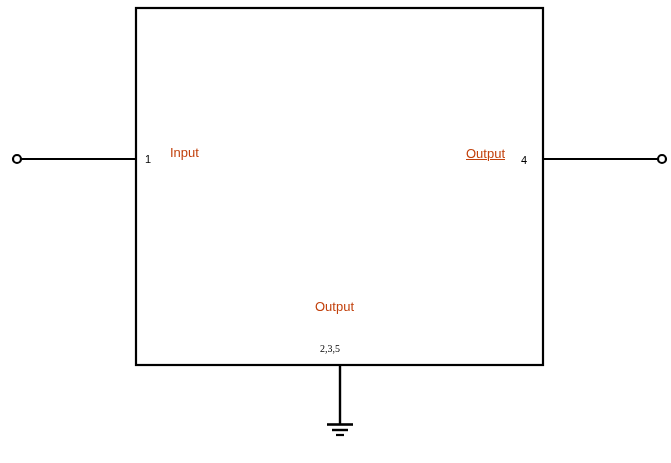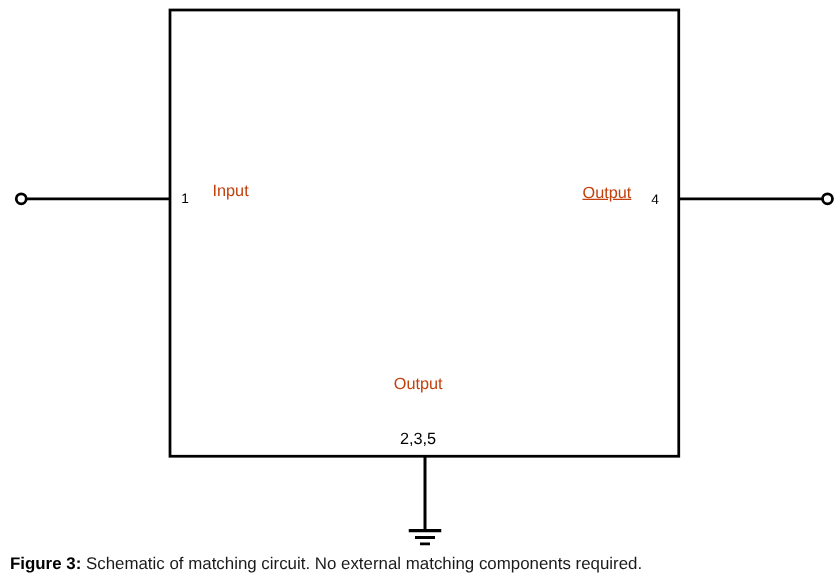--- a/index.html
+++ b/index.html
@@ -41,21 +41,21 @@
     font-size: 11px;
     line-height: 1;
     color: #000000;
     white-space: nowrap;
   }
   #label-input        { left: 170px; top: 146px; }
   #label-output       { left: 466px; top: 147px; text-decoration: underline; }
   #label-ground       { left: 315px; top: 300px; }
   #pin-input          { left: 145px; top: 154px; }
   #pin-output         { left: 521px; top: 155px; }
-  #pin-ground         { left: 320px; top: 344px; font-size: 13px; }
+  #pin-ground         { left: 320px; top: 344px; font-size: 10px; font-family: Liberation Serif, serif; }
   #figure-caption {
     position: absolute;
     left: 8px;
     top: 442px;
     width: 655px;
     font-family: "Liberation Sans", sans-serif;
     font-size: 13.5px;
     line-height: 1.35;
     color: #1a1a1a;
     white-space: nowrap;
@@ -97,15 +97,14 @@
   <span class="pin-number" id="pin-input">1</span>
 
   <span class="sch-label" id="label-output">Output</span>
 
   <span class="pin-number" id="pin-output">4</span>
 
   <span class="sch-label" id="label-ground">Output</span>
 
   <span class="pin-number" id="pin-ground">2,3,5</span>
 
-  <div id="figure-caption"><span class="caption-label">Figure 3:</span><span> Schematic of matching circuit. No external matching components required.</span></div>
 
 </div>
 
 </body></html>

